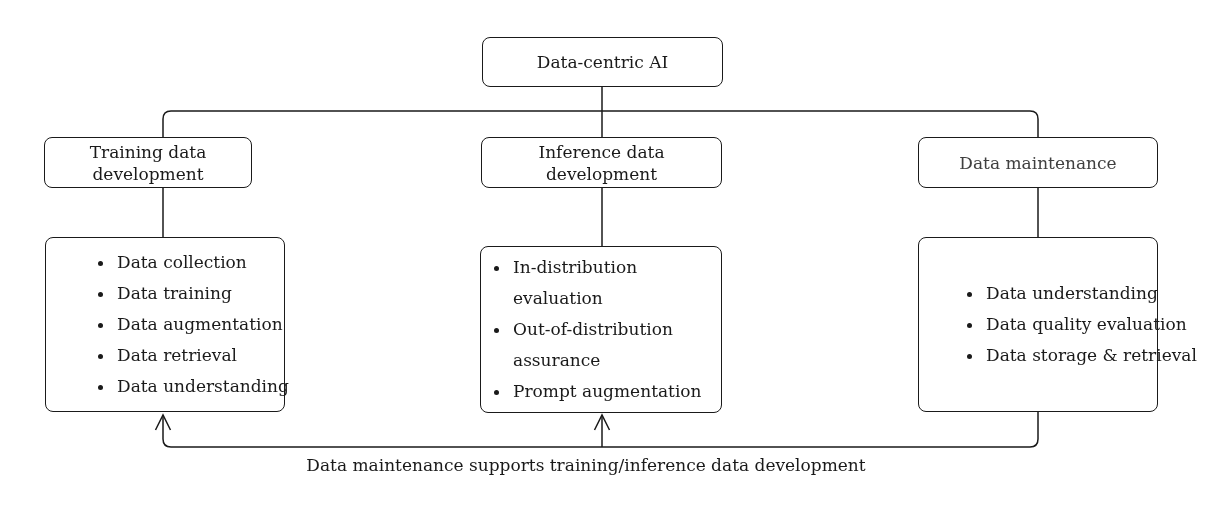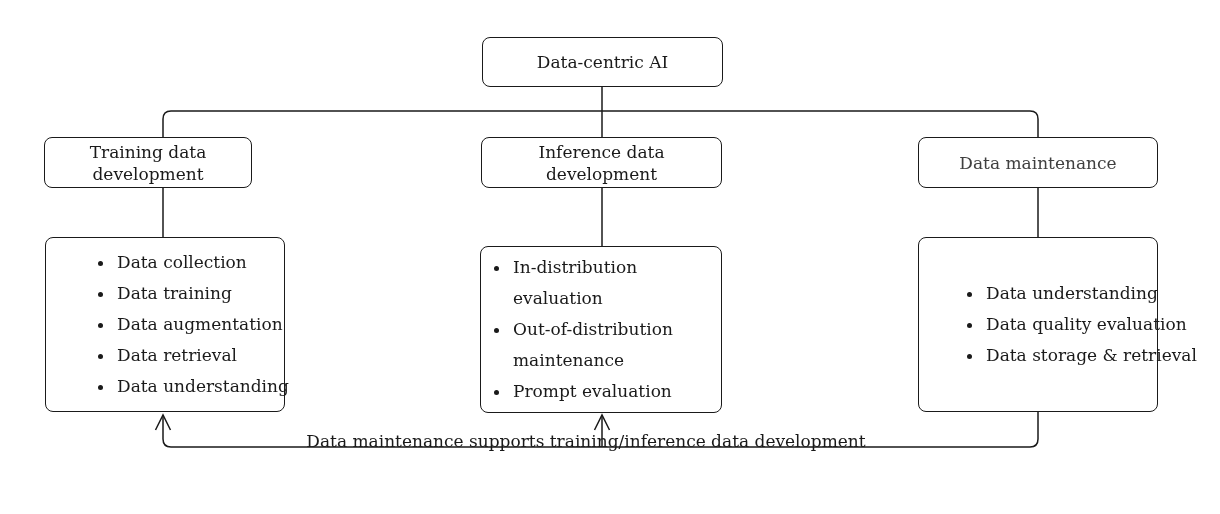--- a/index.html
+++ b/index.html
@@ -56,21 +56,21 @@
   }
   .list-box li {
     white-space: pre-line;
     padding-left: 2px;
   }
   .training-list li, .maintenance-list li { white-space: nowrap; }
 
   .caption {
     position: absolute;
     left: 286px;
-    top: 429px;
+    top: 453px;
     width: 600px;
     text-align: center;
     font-size: 17px;
     line-height: 24px;
   }
 </style>
 </head>
 <body>
 
 <div class="canvas" style="color: rgb(26, 26, 26); border-color: rgb(26, 26, 26);">
@@ -113,22 +113,22 @@
       <li>Data augmentation</li>
       <li>Data retrieval</li>
       <li>Data understanding</li>
     </ul>
   </div>
   <div class="box list-box inference-list" style="color: rgb(26, 26, 26); border-color: rgb(26, 26, 26);">
     <ul>
       <li>In-distribution
 evaluation</li>
       <li>Out-of-distribution
-maintenance</li>
-      <li>Prompt evaluation</li>
+assurance</li>
+      <li>Prompt augmentation</li>
     </ul>
   </div>
   <div class="box list-box maintenance-list" style="color: rgb(26, 26, 26); border-color: rgb(26, 26, 26); padding-left: 35px;">
     <ul>
       <li>Data understanding</li>
       <li>Data quality evaluation</li>
       <li>Data storage &amp; retrieval</li>
     </ul>
   </div>
 

